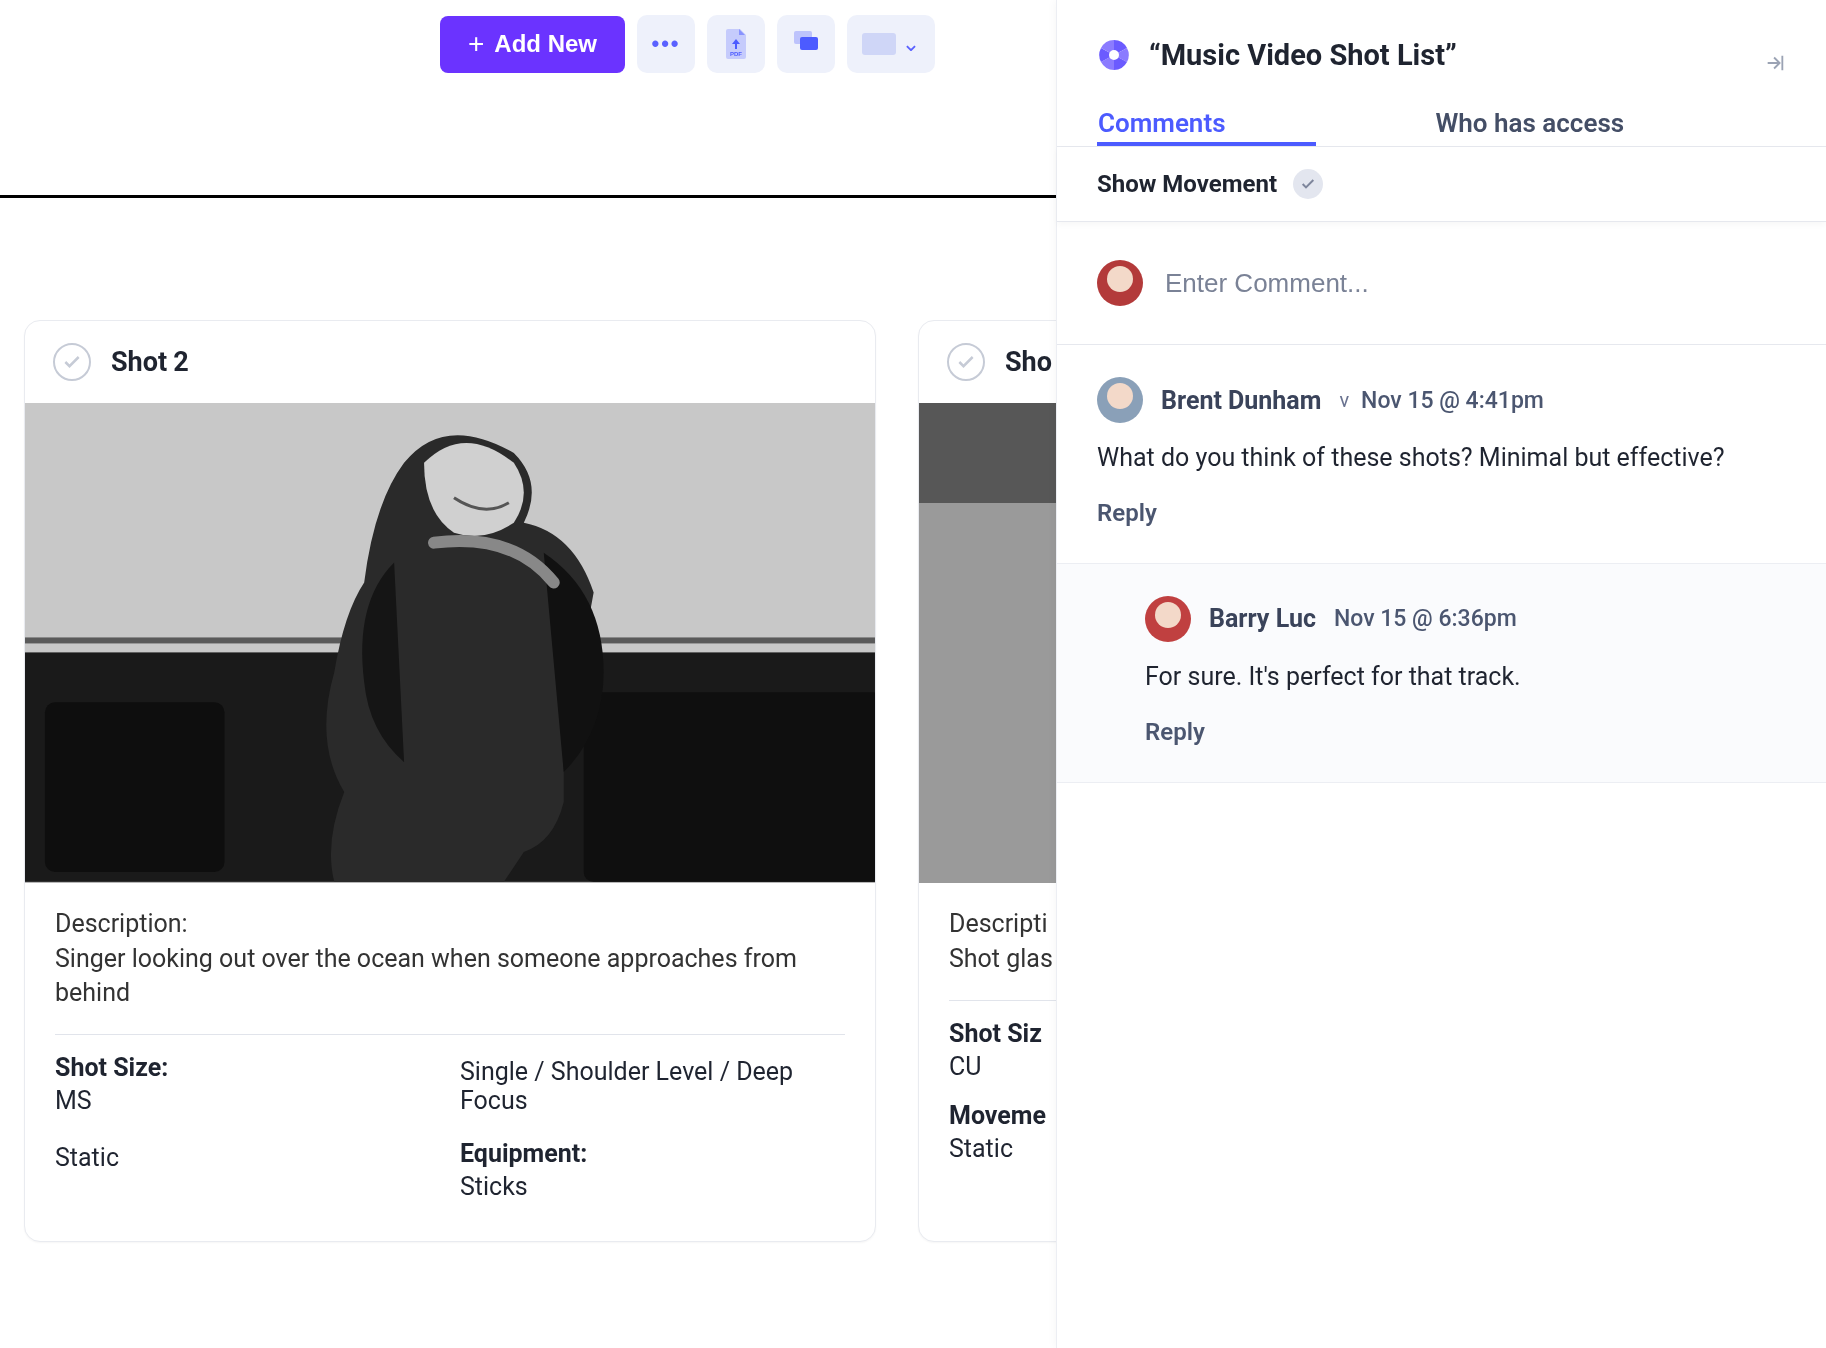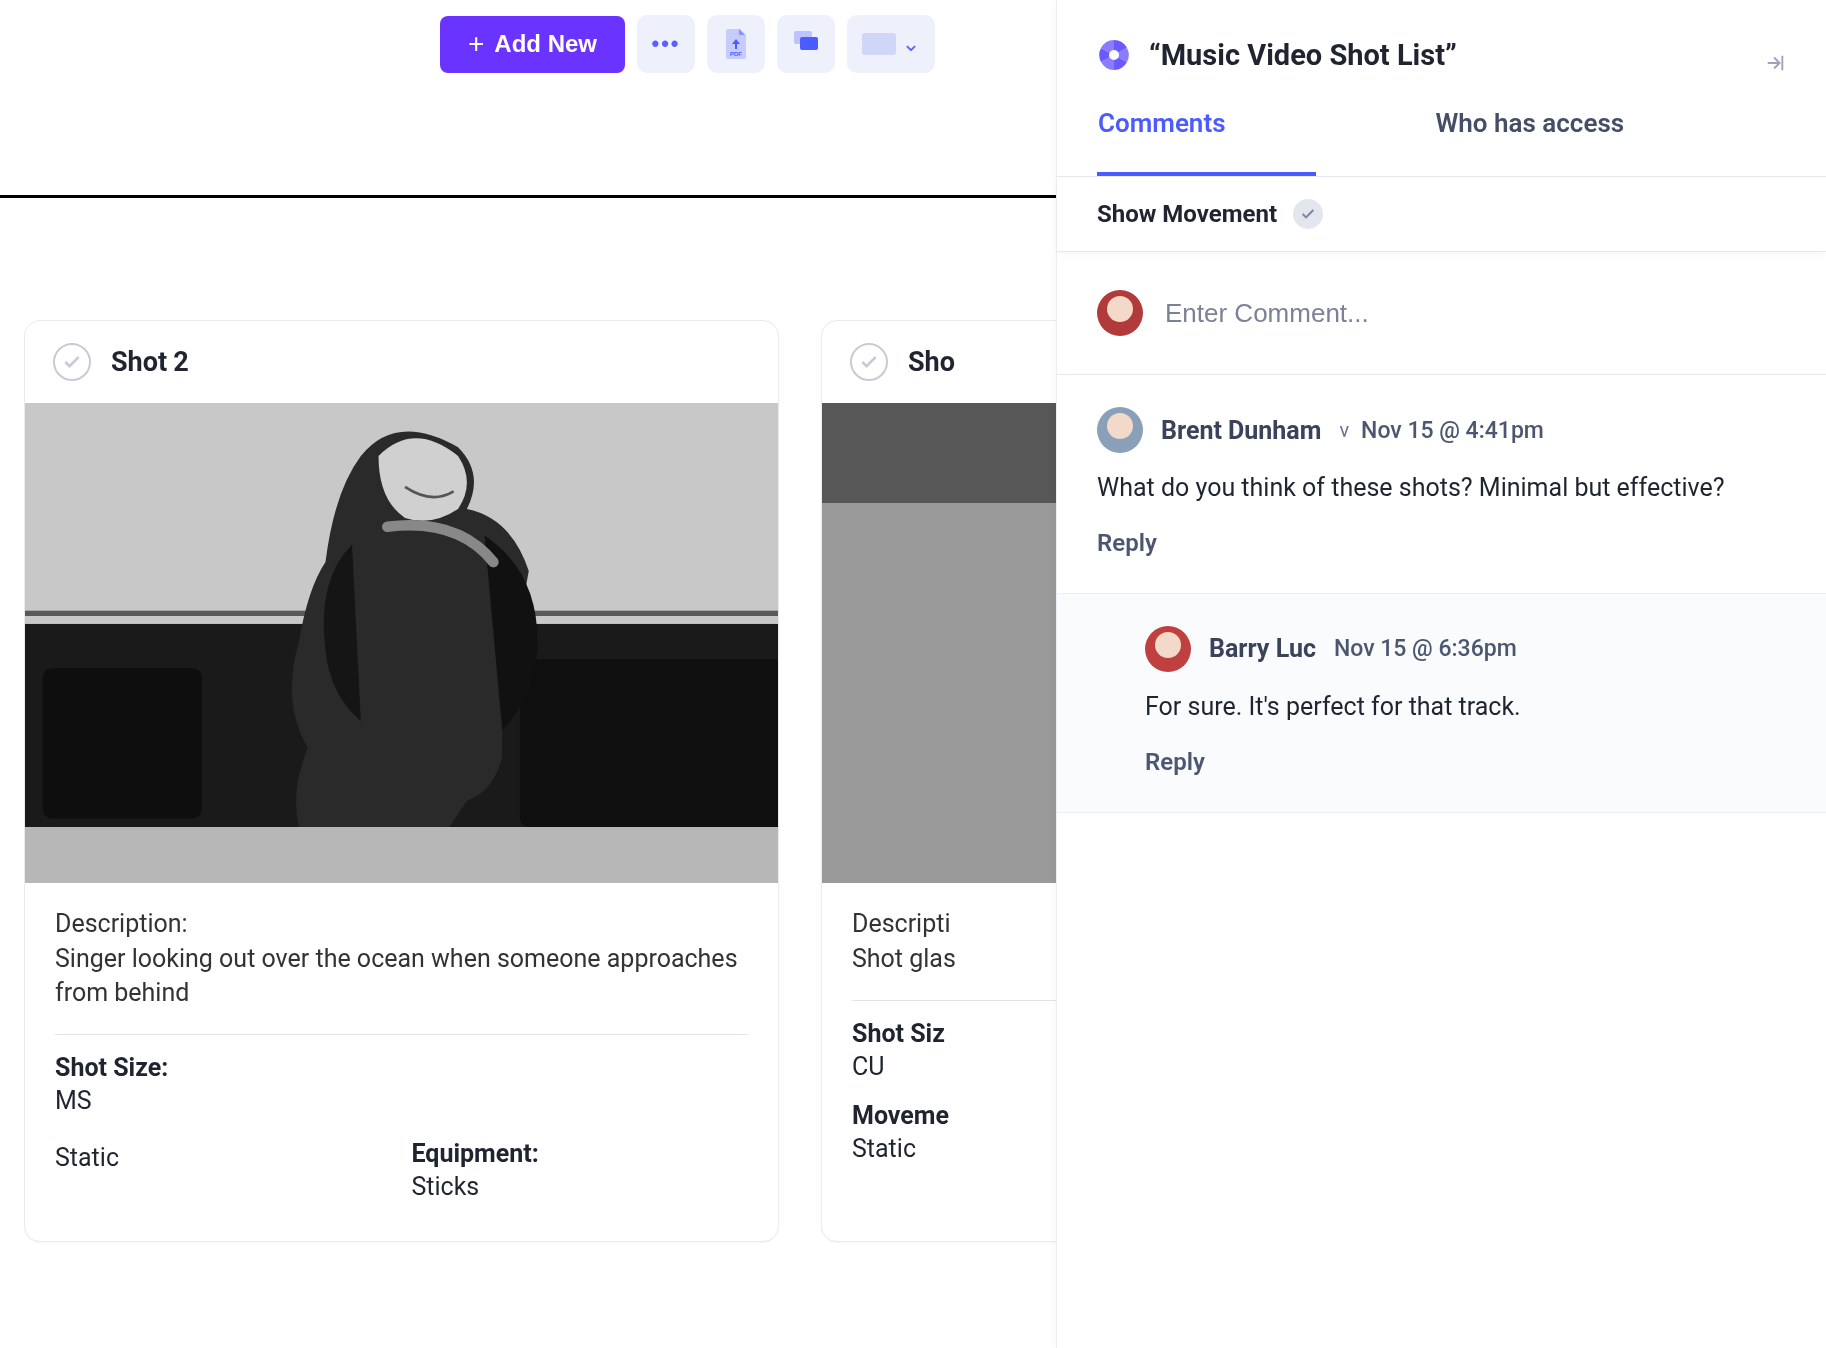--- a/index.html
+++ b/index.html
@@ -77,21 +77,21 @@
 
   
   .cards {
     position: absolute;
     top: 320px;
     left: 24px;
     display: flex;
     gap: 42px;
   }
   .card {
-    width: 755px;
+    width: 852px;
     background: #fff;
     border: 1px solid #e9ebf0;
     border-radius: 16px;
     overflow: hidden;
     box-shadow: 0 1px 2px rgba(0,0,0,0.04);
   }
   .card-head {
     display: flex;
     align-items: center;
     gap: 20px;
@@ -173,21 +173,21 @@
   }
   .collapse-btn svg { width: 22px; height: 22px; }
   .tabs {
     display: flex;
     gap: 120px;
     margin-top: 36px;
   }
   .tab {
     font-size: 26px;
     font-weight: 600;
-    padding-bottom: 34px;
+    padding-bottom: 4px;
     cursor: pointer;
     color: #444e66;
   }
   .tab.active {
     color: #4c5bff;
     border-bottom: 4px solid #4c5bff;
     padding-left: 1px; padding-right: 90px;
   }
   .side-hr { border:none; border-top:1px solid #e6e8ee; }
   .show-completed {
@@ -324,20 +324,21 @@
     <div class="card-body">
       <div class="desc-label">Description:</div>
       <div class="desc-text">Singer looking out over the ocean when someone approaches from behind</div>
       <hr class="hr">
       <div class="grid2">
         <div>
           <div class="field-label">Shot Size:</div>
           <div class="field-value">MS</div>
         </div>
         <div>
+          <div class="field-value">Single / Shoulder Level / Deep Focus</div>
         </div>
         <div>
           <div class="field-value">Static</div>
         </div>
         <div>
           <div class="field-label">Equipment:</div>
           <div class="field-value">Sticks</div>
         </div>
       </div>
     </div>

